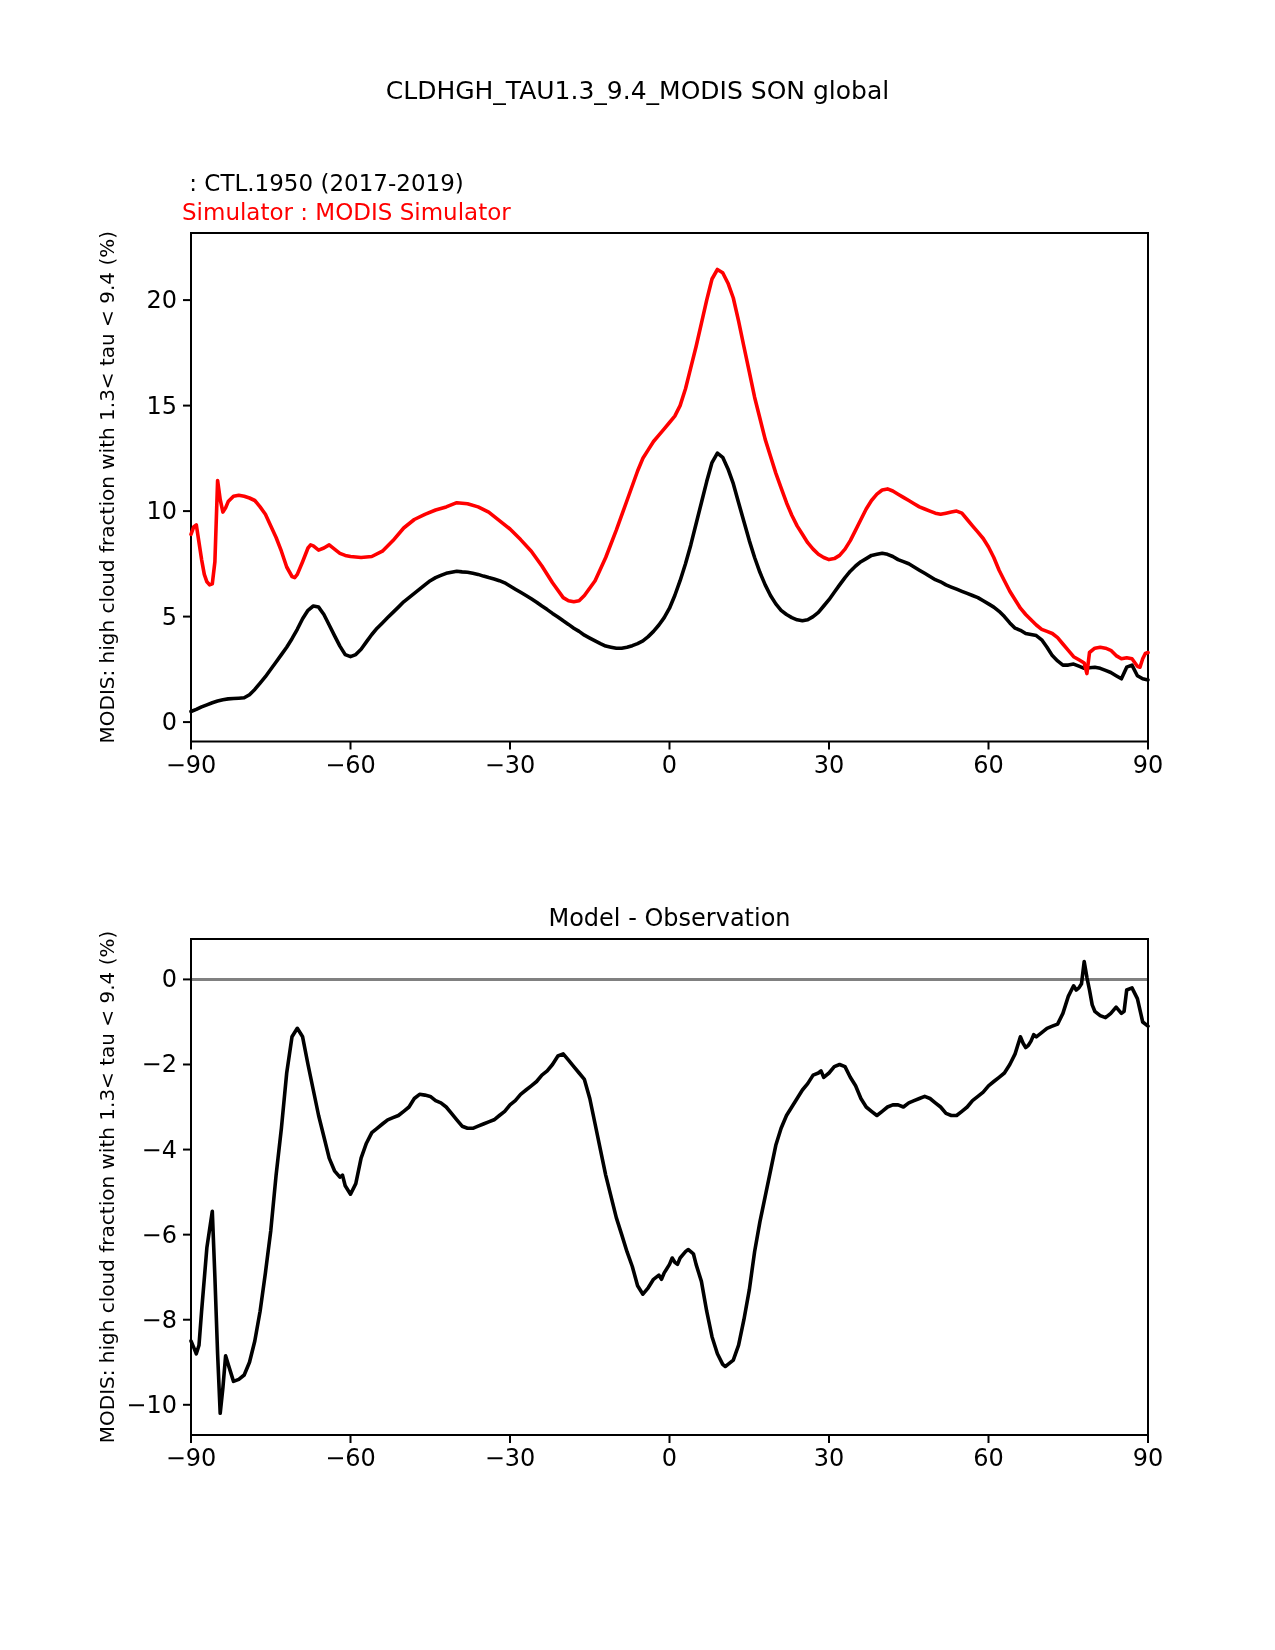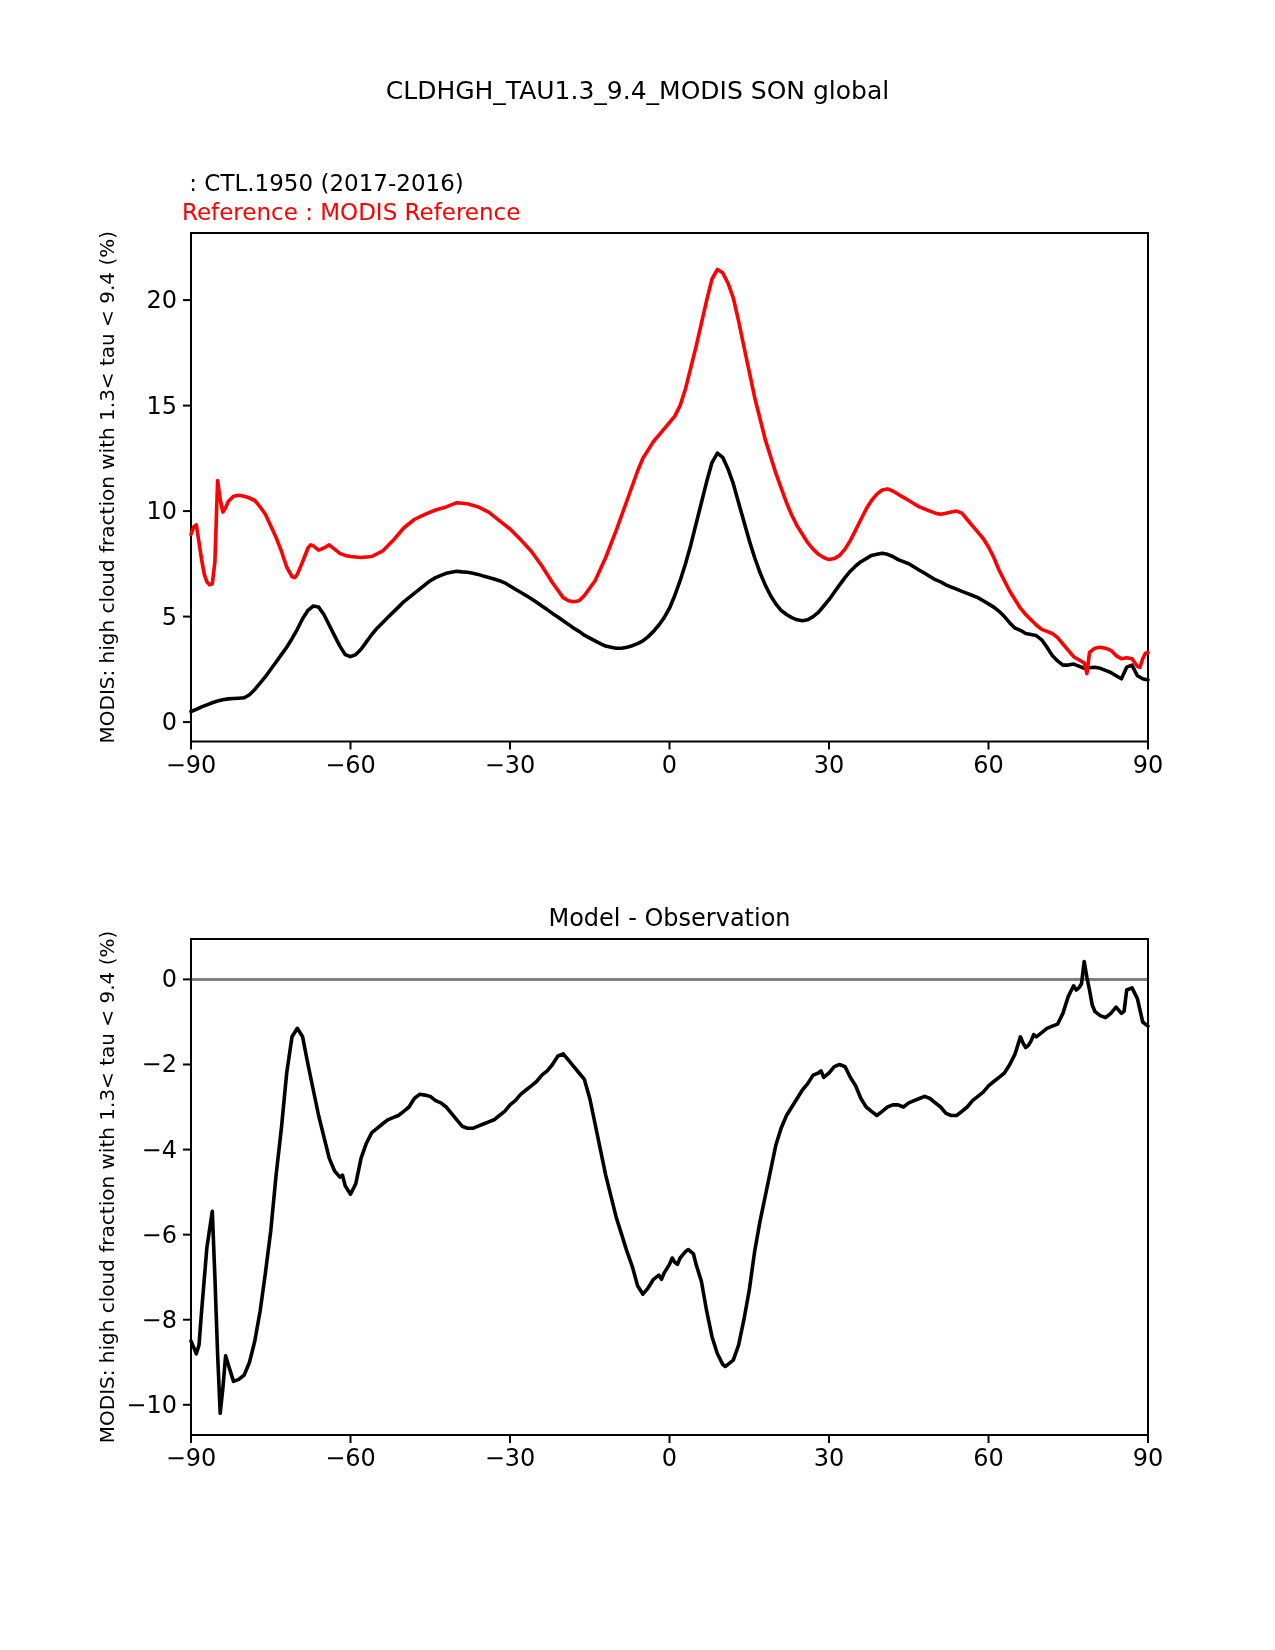--- a/index.html
+++ b/index.html
@@ -7,22 +7,22 @@
   .fig-title{position:absolute;top:76px;left:0;width:1275px;text-align:center;font-size:25px;}
   .legend-line{position:absolute;left:182px;font-size:23px;white-space:pre;}
   #legend-model{top:170px;color:#000000;}
   #legend-ref{top:199px;color:#ff0000;}
   #charts-canvas{position:absolute;top:0;left:0;}
 </style>
 </head>
 <body>
 
 <div class="fig-title">CLDHGH_TAU1.3_9.4_MODIS SON global</div>
-<div class="legend-line" id="legend-model"> : CTL.1950 (2017-2016)</div>
-<div class="legend-line" id="legend-ref">Reference : MODIS Reference</div>
+<div class="legend-line" id="legend-model"> : CTL.1950 (2017-2019)</div>
+<div class="legend-line" id="legend-ref">Simulator : MODIS Simulator</div>
 
 <svg id="charts-canvas" width="1275" height="1650" viewBox="0 0 1275 1650">
     <rect x="191" y="233" width="957" height="508.5" fill="none" stroke="#000" stroke-width="2"></rect>
     <line x1="191" x2="191" y1="741.5" y2="749.5" stroke="#000" stroke-width="2"></line>
     <text fill="#000" font-family="&quot;DejaVu Sans&quot;,&quot;Liberation Sans&quot;,sans-serif" x="191" y="772.5" font-size="24" text-anchor="middle">−90</text>
     <line x1="350.5" x2="350.5" y1="741.5" y2="749.5" stroke="#000" stroke-width="2"></line>
     <text fill="#000" font-family="&quot;DejaVu Sans&quot;,&quot;Liberation Sans&quot;,sans-serif" x="350.5" y="772.5" font-size="24" text-anchor="middle">−60</text>
     <line x1="510" x2="510" y1="741.5" y2="749.5" stroke="#000" stroke-width="2"></line>
     <text fill="#000" font-family="&quot;DejaVu Sans&quot;,&quot;Liberation Sans&quot;,sans-serif" x="510" y="772.5" font-size="24" text-anchor="middle">−30</text>
     <line x1="669.5" x2="669.5" y1="741.5" y2="749.5" stroke="#000" stroke-width="2"></line>

